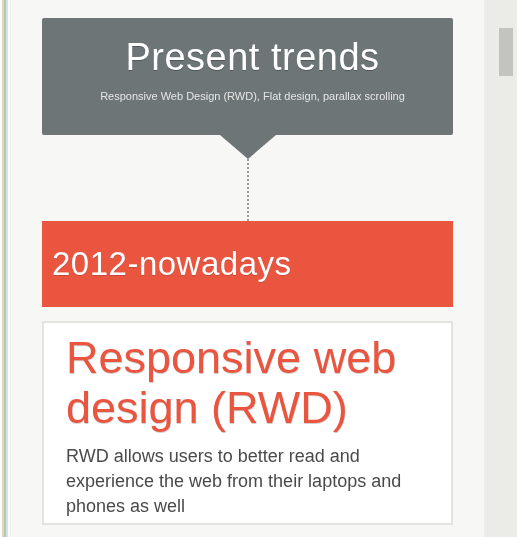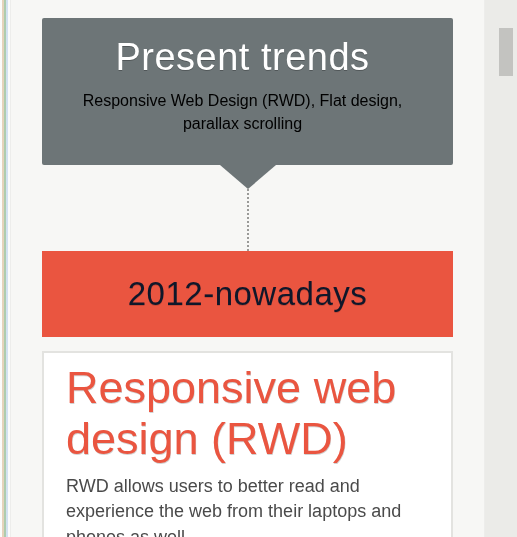--- a/index.html
+++ b/index.html
@@ -58,36 +58,36 @@
   .content {
     padding: 18px 32px 0 32px;
     position: relative;
   }
 
   .hero {
     position: relative;
     background: #6d7577;
     color: #fff;
     text-align: center;
-    padding: 18px 28px 30px 18px;
+    padding: 18px 8px 30px 18px;
     border-radius: 2px;
   }
   .hero h1 {
     margin: 0 0 10px 0;
     font-weight: 300;
     font-size: 38px;
     letter-spacing: 0.5px;
     text-shadow: 0 1px 0 rgba(0,0,0,0.25);
   }
   .hero p {
     margin: 0;
-    font-size: 16px;
+    font-size: 11px;
     font-weight: 300;
     line-height: 1.45;
-    color: #000000;
+    color: #e5e5e5;
   }
   .hero-arrow {
     position: absolute;
     left: 50%;
     bottom: -24px;
     width: 0;
     height: 0;
     margin-left: -28px;
     border-left: 28px solid transparent;
     border-right: 28px solid transparent;
@@ -96,22 +96,21 @@
 
   .connector {
     width: 0;
     height: 62px;
     margin: 24px auto 0 auto;
     border-left: 2px dotted #9a9a98;
   }
 
   .era-banner {
     background: #ea5540;
-    color: #0f172a;
-    text-align: center;
+    color: #ffffff;
     font-size: 33px;
     font-weight: 400;
     padding: 24px 10px;
     letter-spacing: 0.5px;
     text-shadow: 0 1px 0 rgba(0,0,0,0.15);
   }
 
   .card {
     margin-top: 14px;
     background: #ffffff;

